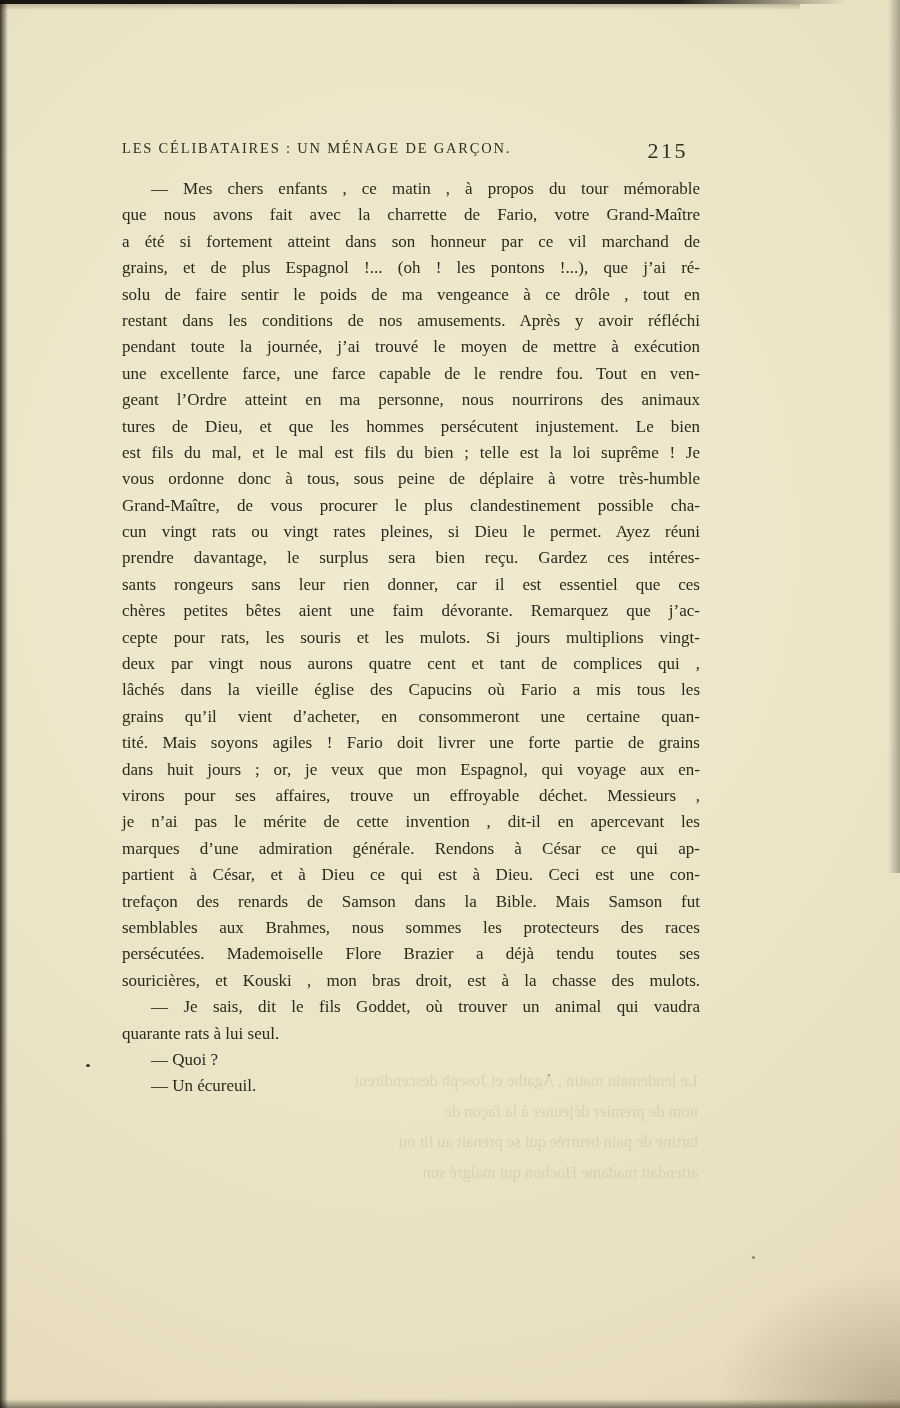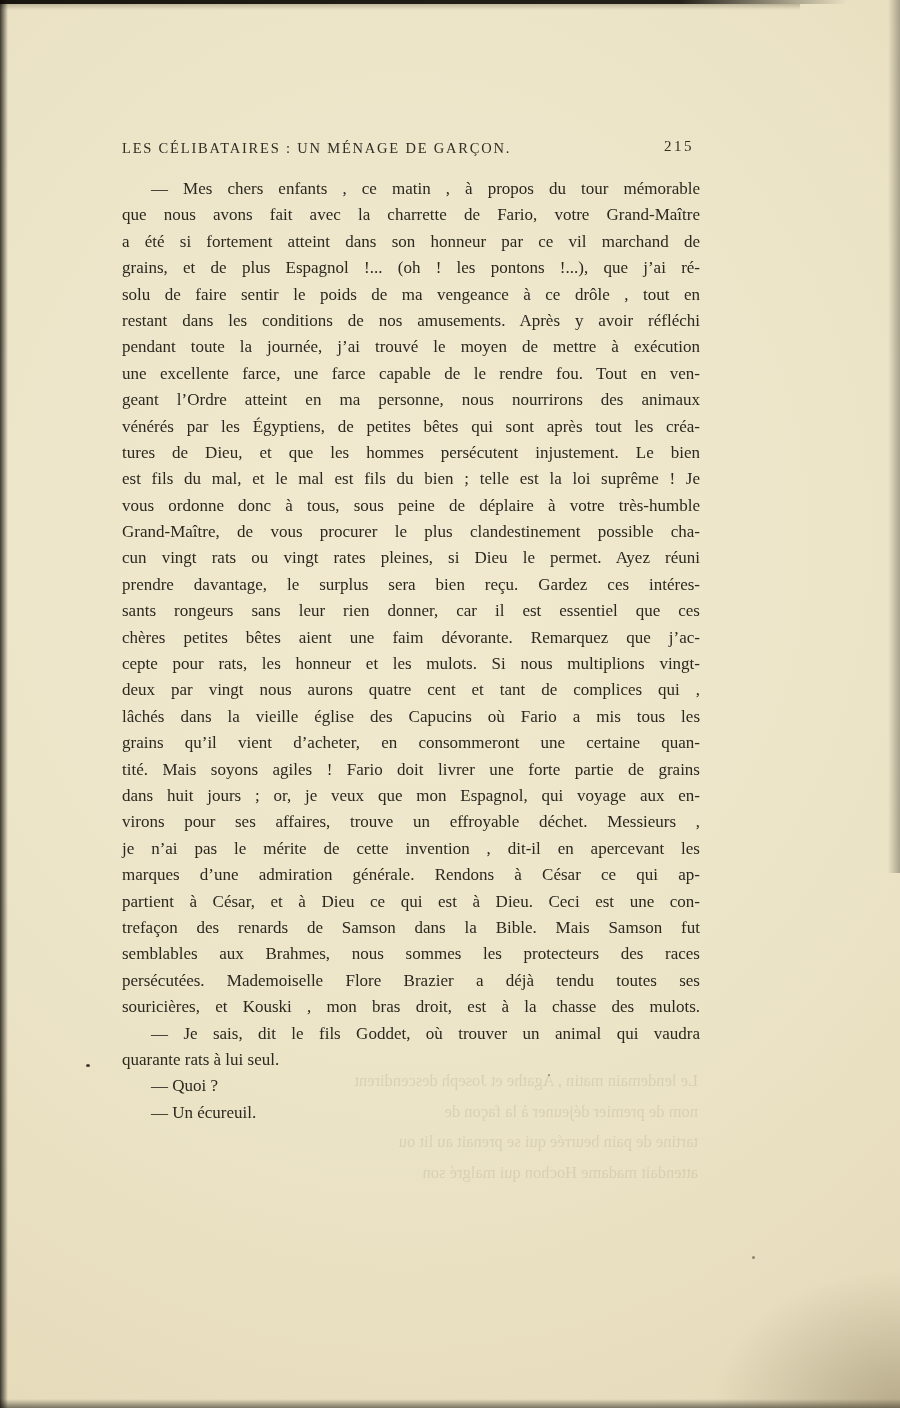--- a/index.html
+++ b/index.html
@@ -52,22 +52,22 @@
 
   .running-head {
     position: relative;
     height: 22px;
     font-size: 14.5px;
     letter-spacing: 1.8px;
     color: #322d24;
   }
   .running-head .title { display: block; text-align: left; }
   .running-head .pagenum {
-    position: absolute; right: 6px; top: -2px;
-    font-size: 15px; letter-spacing: 2.5px;
+    position: absolute; right: 12px; top: -2px;
+    font-size: 22px; letter-spacing: 2.5px;
   }
 
   .body-text { margin-top: 14px; font-size: 17px; }
   .para { margin: 0; }
   .para + .para { }
   .line {
     line-height: 26.4px;
     height: 26.4px;
     white-space: nowrap;
     text-align: justify;
@@ -123,30 +123,29 @@
         <div class="para">
           <div class="line first">— Mes chers enfants , ce matin , à propos du tour mémorable</div>
           <div class="line">que nous avons fait avec la charrette de Fario, votre Grand-Maître</div>
           <div class="line">a été si fortement atteint dans son honneur par ce vil marchand de</div>
           <div class="line">grains, et de plus Espagnol !... (oh ! les pontons !...), que j’ai ré-</div>
           <div class="line">solu de faire sentir le poids de ma vengeance à ce drôle , tout en</div>
           <div class="line">restant dans les conditions de nos amusements. Après y avoir réfléchi</div>
           <div class="line">pendant toute la journée, j’ai trouvé le moyen de mettre à exécution</div>
           <div class="line">une excellente farce, une farce capable de le rendre fou. Tout en ven-</div>
           <div class="line">geant l’Ordre atteint en ma personne, nous nourrirons des animaux</div>
-          <div class="line">vénérés par les Égyptiens, de petites bêtes qui sont après tout les créa-</div>
           <div class="line">tures de Dieu, et que les hommes persécutent injustement. Le bien</div>
           <div class="line">est fils du mal, et le mal est fils du bien ; telle est la loi suprême ! Je</div>
           <div class="line">vous ordonne donc à tous, sous peine de déplaire à votre très-humble</div>
           <div class="line">Grand-Maître, de vous procurer le plus clandestinement possible cha-</div>
           <div class="line">cun vingt rats ou vingt rates pleines, si Dieu le permet. Ayez réuni</div>
           <div class="line">prendre davantage, le surplus sera bien reçu. Gardez ces intéres-</div>
           <div class="line">sants rongeurs sans leur rien donner, car il est essentiel que ces</div>
           <div class="line">chères petites bêtes aient une faim dévorante. Remarquez que j’ac-</div>
-          <div class="line">cepte pour rats, les honneur et les mulots. Si nous multiplions vingt-</div>
+          <div class="line">cepte pour rats, les souris et les mulots. Si jours multiplions vingt-</div>
           <div class="line">deux par vingt nous aurons quatre cent et tant de complices qui ,</div>
           <div class="line">lâchés dans la vieille église des Capucins où Fario a mis tous les</div>
           <div class="line">grains qu’il vient d’acheter, en consommeront une certaine quan-</div>
           <div class="line">tité. Mais soyons agiles ! Fario doit livrer une forte partie de grains</div>
           <div class="line">dans huit jours ; or, je veux que mon Espagnol, qui voyage aux en-</div>
           <div class="line">virons pour ses affaires, trouve un effroyable déchet. Messieurs ,</div>
           <div class="line">je n’ai pas le mérite de cette invention , dit-il en apercevant les</div>
           <div class="line">marques d’une admiration générale. Rendons à César ce qui ap-</div>
           <div class="line">partient à César, et à Dieu ce qui est à Dieu. Ceci est une con-</div>
           <div class="line">trefaçon des renards de Samson dans la Bible. Mais Samson fut</div>

